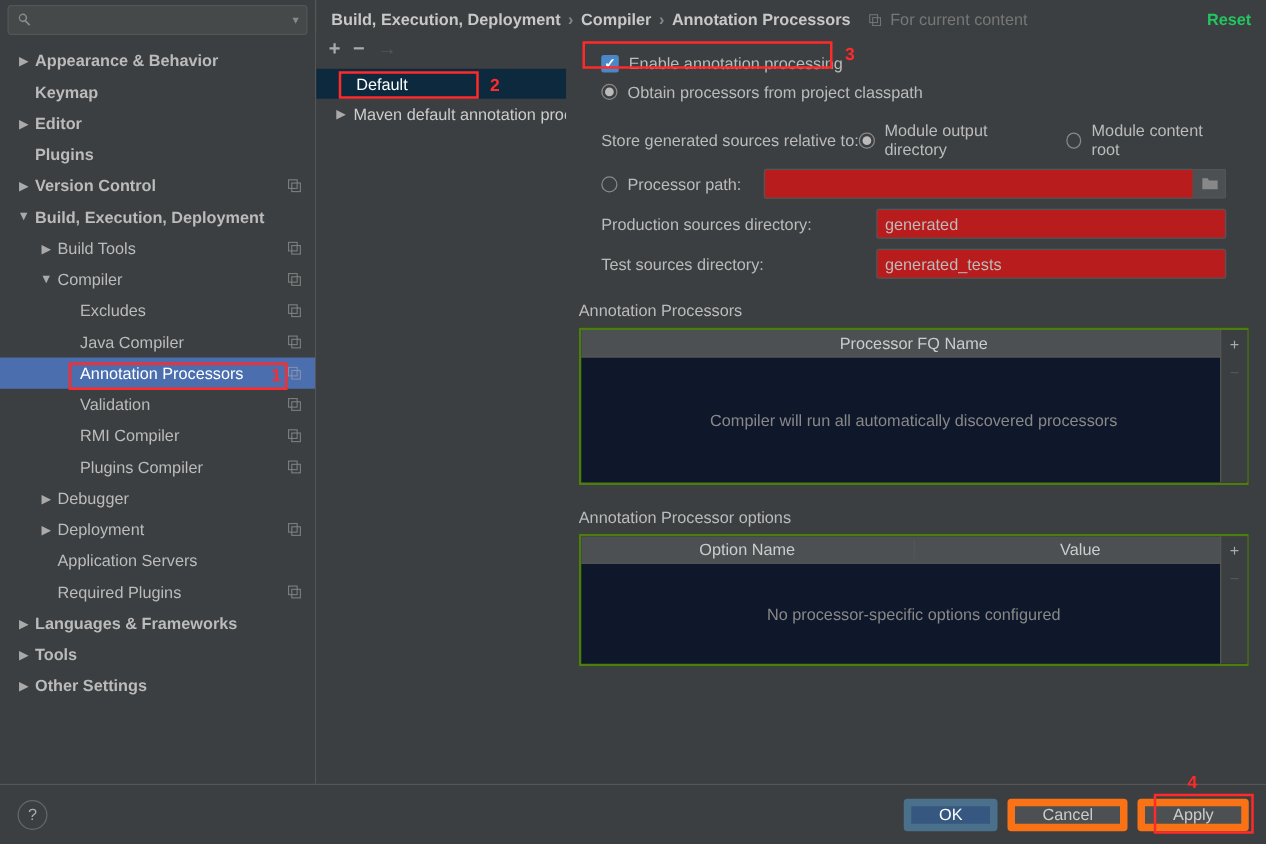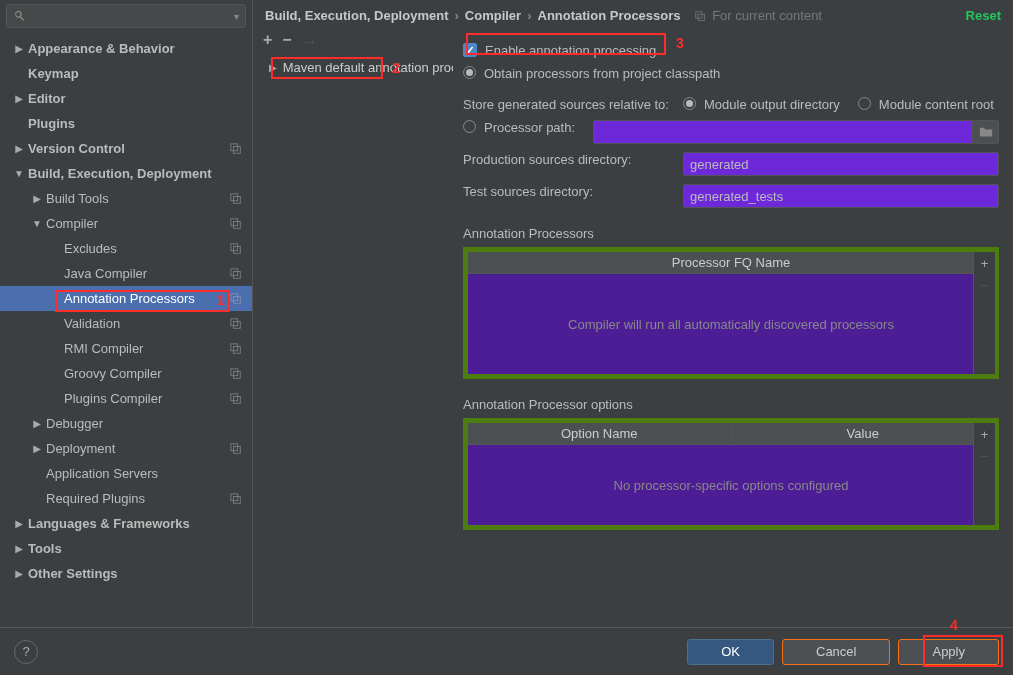--- a/index.html
+++ b/index.html
@@ -33,48 +33,48 @@
 .mid-toolbar { display:flex; align-items:center; gap:10px; padding:6px 10px; }
 .mid-toolbar .tbtn { color:#aaa; cursor:pointer; font-size:16px; font-weight:bold; }
 .mid-toolbar .tbtn.disabled { color:#555; }
 .profile-item { display:flex; align-items:center; height:24px; padding-left:16px; color:#ccc; cursor:pointer; white-space:nowrap; overflow:hidden; }
 .profile-item.selected { background:#0d293e; color:#fff; }
 .profile-item .arrow { margin-right:6px; }
 
 .main { flex:1; background:#3c3f41; position:relative; overflow:hidden; }
 .reset { position:absolute; top:10px; right:12px; color:#22c55e; font-weight:600; cursor:pointer; }
 .form { padding:10px 14px 10px 10px; }
-.row { display:flex; align-items:flex-start; margin:8px 0; }
+.row { display:flex; align-items:center; margin:8px 18px; }
 .checkbox { width:14px; height:14px; border:1px solid #888; border-radius:2px; margin-right:8px; display:inline-flex; align-items:center; justify-content:center; background:#45494a; }
 .checkbox.checked { background:#4a88c7; border-color:#4a88c7; }
 .checkbox.checked::after { content:"✓"; color:#fff; font-size:11px; font-weight:bold; }
 .radio { width:13px; height:13px; border:1px solid #888; border-radius:50%; margin-right:8px; display:inline-flex; align-items:center; justify-content:center; }
 .radio.checked::after { content:""; width:7px; height:7px; background:#bbb; border-radius:50%; }
 .field-label { width:220px; color:#bbb; }
-.text-input { flex:1; background:#6d28d9; border:1px solid #555; height:24px; padding:0 6px; color:#bbb; border-radius:2px; }
+.text-input { flex:1; background:#b91c1c; border:1px solid #555; height:24px; padding:0 6px; color:#bbb; border-radius:2px; }
 .path-input { display:flex; flex:1; }
 .path-input .text-input { border-top-right-radius:0; border-bottom-right-radius:0; }
 .path-btn { width:26px; height:24px; background:#4c5052; border:1px solid #555; border-left:none; display:flex; align-items:center; justify-content:center; border-radius:0 2px 2px 0; }
 .path-btn svg { width:14px; height:12px; fill:#888; }
 
 .section-title { color:#bbb; margin:18px 0 6px 0; }
-.table-wrap { border:5px solid #4d7c0f; background:#4c1d95; position:relative; }
+.table-wrap { border:2px solid #4d7c0f; background:#0f172a; position:relative; }
 .table-header { display:flex; background:#4c5052; border-bottom:1px solid #555; height:22px; align-items:center; }
 .table-header .col { flex:1; text-align:center; color:#ccc; border-right:1px solid #555; }
 .table-header .col:last-child { border-right:none; }
 .table-body { height:100px; display:flex; align-items:center; justify-content:center; color:#888; }
 .table-body.short { height:80px; }
 .table-side { position:absolute; right:-1px; top:0; bottom:0; width:22px; background:#3c3f41; border-left:1px solid #555; display:flex; flex-direction:column; }
 .side-btn { height:22px; display:flex; align-items:center; justify-content:center; color:#aaa; cursor:pointer; }
 .side-btn.disabled { color:#555; }
 
 .footer { position:absolute; left:0; right:0; bottom:0; height:48px; border-top:1px solid #555; background:#3c3f41; display:flex; align-items:center; padding:0 14px; }
 .help-btn { width:24px; height:24px; border:1px solid #666; border-radius:50%; display:flex; align-items:center; justify-content:center; color:#aaa; cursor:pointer; }
 .footer-spacer { flex:1; }
-.btn { height:26px; padding:0 33px; border:1px solid #f97316; background:#4c5052; color:#ccc; border-radius:3px; margin-left:8px; cursor:pointer; display:inline-flex; align-items:center; }
+.btn { height:26px; padding:0 22px; border:6px solid #f97316; background:#4c5052; color:#ccc; border-radius:3px; margin-left:8px; cursor:pointer; display:inline-flex; align-items:center; }
 .btn.primary { background:#365880; border-color:#4a708b; color:#fff; }
 
 .hl { position:absolute; border:2px solid #ff2a2a; pointer-events:none; }
 .hl-num { position:absolute; color:#ff2a2a; font-weight:bold; font-size:14px; pointer-events:none; }
 </style>
 </head>
 <body>
 
 <div class="container">
   <div class="sidebar">
@@ -160,28 +160,20 @@
           <span class="arrow none"></span>
           <span class="label">Validation</span>
           <span class="copy-icon"><svg viewBox="0 0 14 14">
               <rect x="1" y="1" width="8" height="8" fill="none" stroke="#aaa"></rect>
               <rect x="4" y="4" width="8" height="8" fill="none" stroke="#aaa"></rect>
             </svg></span>
         </div>
         <div class="tree-item d3">
           <span class="arrow none"></span>
           <span class="label">RMI Compiler</span>
-          <span class="copy-icon"><svg viewBox="0 0 14 14">
-              <rect x="1" y="1" width="8" height="8" fill="none" stroke="#aaa"></rect>
-              <rect x="4" y="4" width="8" height="8" fill="none" stroke="#aaa"></rect>
-            </svg></span>
-        </div>
-        <div class="tree-item d3">
-          <span class="arrow none"></span>
-          <span class="label">Groovy Compiler</span>
           <span class="copy-icon"><svg viewBox="0 0 14 14">
               <rect x="1" y="1" width="8" height="8" fill="none" stroke="#aaa"></rect>
               <rect x="4" y="4" width="8" height="8" fill="none" stroke="#aaa"></rect>
             </svg></span>
         </div>
         <div class="tree-item d3">
           <span class="arrow none"></span>
           <span class="label">Plugins Compiler</span>
           <span class="copy-icon"><svg viewBox="0 0 14 14">
               <rect x="1" y="1" width="8" height="8" fill="none" stroke="#aaa"></rect>
@@ -246,20 +238,24 @@
     </div>
 
     <div style="display:flex;flex:1;overflow:hidden">
       <div class="mid">
         <div class="mid-toolbar">
           <span class="tbtn">+</span>
           <span class="tbtn">−</span>
           <span class="tbtn disabled">→</span>
         </div>
         <div id="profiles">
+            <div class="profile-item selected">
+              <span class="arrow none"></span>
+              <span>Default</span>
+            </div>
             <div class="profile-item">
               <span class="arrow ">▶</span>
               <span>Maven default annotation processors</span>
             </div>
           </div>
       </div>
 
       <div class="main">
         <div class="form">
           <div class="row">

